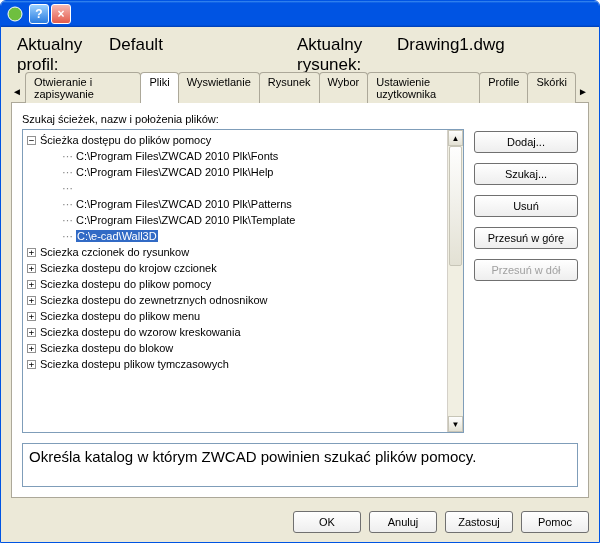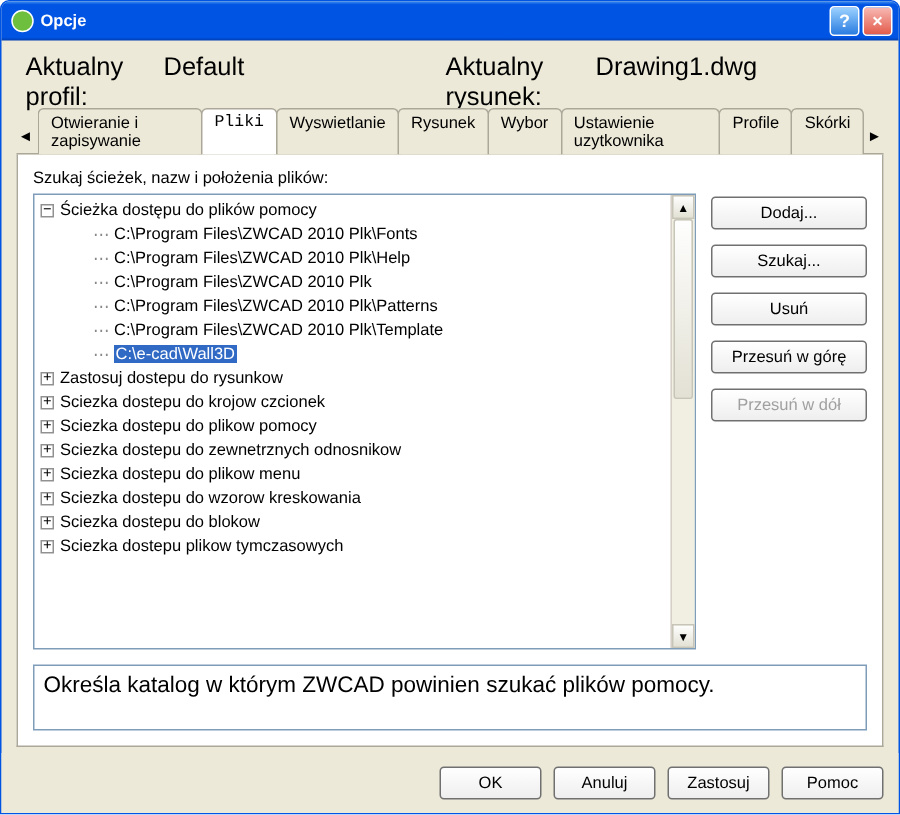--- a/index.html
+++ b/index.html
@@ -60,21 +60,20 @@
 .tab {
   border: 1px solid #aca899; border-bottom: none;
   border-radius: 4px 4px 0 0;
   padding: 3px 8px; margin-right: -1px;
   background: #ece9d8; font-size: 11px;
   cursor: pointer; position: relative; top: 1px;
 }
 .tab.active {
   background: #fff; z-index: 2; padding-bottom: 4px;
   font-weight: normal;
-  font-family: Liberation Mono, monospace;
 }
 .tab-panel {
   flex: 1; background: #fff;
   border: 1px solid #aca899; border-top: none;
   padding: 10px; display: flex; flex-direction: column;
 }
 .panel-label { font-size: 11px; margin-bottom: 4px; }
 .body-row { flex: 1; display: flex; gap: 10px; min-height: 0; }
 .tree-wrap {
   flex: 1; border: 1px solid #7f9db9;
@@ -138,21 +137,20 @@
 .footer .wbtn { width: 68px; }
 </style>
 </head>
 <body>
 
 <div class="window">
   <div class="titlebar">
     <svg class="app-icon" viewBox="0 0 16 16">
         <circle cx="8" cy="8" r="7" fill="#6fbf3f" stroke="#fff"></circle>
       </svg>
-    <span class="title">Opcje</span>
     <div class="winbtn help">?</div>
     <div class="winbtn">×</div>
   </div>
 
   <div class="content">
     <div class="profile-row">
       <span class="lbl">Aktualny profil:</span>
       <span class="val-col">Default</span>
       <span class="lbl" style="width:100px">Aktualny rysunek:</span>
       <span>Drawing1.dwg</span>
@@ -188,40 +186,39 @@
                 <span class="txt">C:\Program Files\ZWCAD 2010 Plk\Fonts</span>
               </div>
               <div class="node child">
                 <span class="expander none"></span>
                 <span class="dots">⋯</span>
                 <span class="txt">C:\Program Files\ZWCAD 2010 Plk\Help</span>
               </div>
               <div class="node child">
                 <span class="expander none"></span>
                 <span class="dots">⋯</span>
-                <span class="txt">C:\Program Files\ZWCAD 2010 Plk</span>
               </div>
               <div class="node child">
                 <span class="expander none"></span>
                 <span class="dots">⋯</span>
                 <span class="txt">C:\Program Files\ZWCAD 2010 Plk\Patterns</span>
               </div>
               <div class="node child">
                 <span class="expander none"></span>
                 <span class="dots">⋯</span>
                 <span class="txt">C:\Program Files\ZWCAD 2010 Plk\Template</span>
               </div>
               <div class="node child selected">
                 <span class="expander none"></span>
                 <span class="dots">⋯</span>
                 <span class="txt">C:\e-cad\Wall3D</span>
               </div>
               <div class="node">
                 <span class="expander">+</span>
-                <span class="txt">Zastosuj dostepu do rysunkow</span>
+                <span class="txt">Sciezka czcionek do rysunkow</span>
               </div>
               <div class="node">
                 <span class="expander">+</span>
                 <span class="txt">Sciezka dostepu do krojow czcionek</span>
               </div>
               <div class="node">
                 <span class="expander">+</span>
                 <span class="txt">Sciezka dostepu do plikow pomocy</span>
               </div>
               <div class="node">

